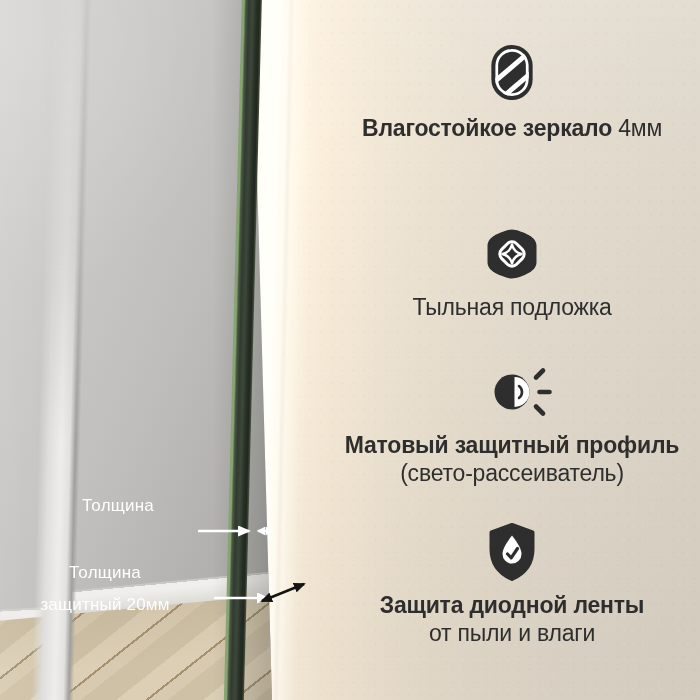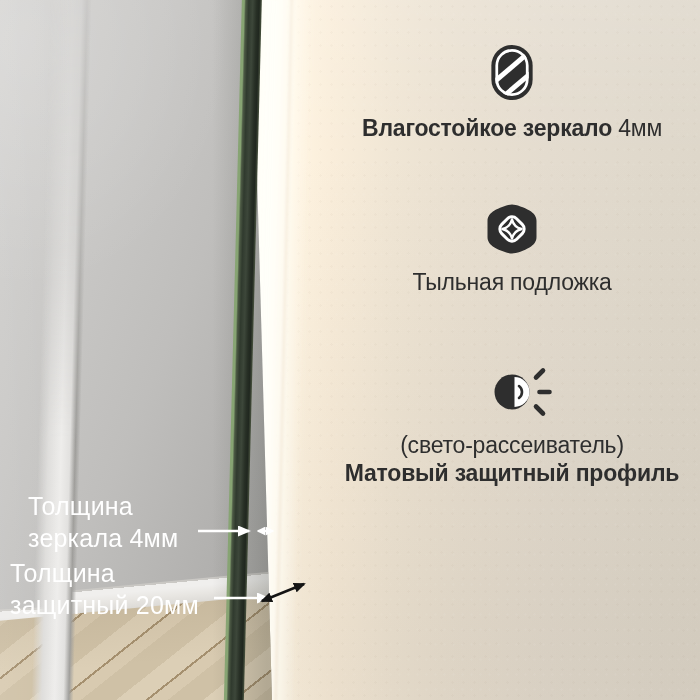--- a/index.html
+++ b/index.html
@@ -53,27 +53,27 @@
   .edge{position:absolute;left:242px;top:-6px;width:20px;height:716px;
     transform:rotate(1.47deg);transform-origin:top left;
     background:linear-gradient(90deg,#87a473 0 2.5px,#4d5a45 4px,#303a2e 7px,#3d473a 11px,#272f25 15px,#20271f 17.5px,#49533f 20px);}
 
   
   .feat{position:absolute;left:323px;width:378px;text-align:center;color:#2e2e2e;}
   .feat .icon-wrap{display:flex;justify-content:center;align-items:flex-end;}
   .feat .tline{font-size:23px;line-height:27.5px;letter-spacing:-0.2px;}
   .feat .b{font-weight:700;}
   #feat1{top:44px;}  #feat1 .icon-wrap{height:57px;margin-bottom:14px;}
-  #feat2{top:202px;} #feat2 .icon-wrap{height:54px;margin-bottom:13px;}
+  #feat2{top:227px;} #feat2 .icon-wrap{height:54px;margin-bottom:13px;}
   #feat3{top:363px;} #feat3 .icon-wrap{height:58px;margin-bottom:11px;}
   #feat4{top:521px;} #feat4 .icon-wrap{height:62px;margin-bottom:9px;}
   #feat3 .icon-wrap svg{transform:translateX(10px);}
 
   
-  .mlabel{position:absolute;color:#ffffff;font-size:25px;line-height:32px;letter-spacing:0.2px;}
+  .mlabel{position:absolute;color:#ffffff;font-size:17px;line-height:32px;text-align:center;letter-spacing:0.2px;}
   #mlabel1{left:28px;top:490px;width:180px;}
   #mlabel2{left:10px;top:557px;width:190px;}
 
   .arrows{position:absolute;left:0;top:0;pointer-events:none;}
 </style>
 </head>
 <body>
 
 <div class="stage">
 
@@ -126,28 +126,38 @@
         <circle cx="21" cy="29" r="17.5" fill="#2e2e2e"></circle>
         <path d="M23.5 14 A15 15 0 0 1 23.5 44 Z" fill="#ffffff"></path>
         <path d="M28 23 A7.5 7.5 0 0 1 28 35" fill="none" stroke="#2e2e2e" stroke-width="2.6" stroke-linecap="round"></path>
         <g stroke="#2e2e2e" stroke-width="4.6" stroke-linecap="round">
           <line x1="45" y1="14.5" x2="52" y2="7.5"></line>
           <line x1="48.5" y1="29" x2="58.5" y2="29"></line>
           <line x1="45" y1="43.5" x2="52" y2="50.5"></line>
         </g>
       </svg>
     </div>
+    <div class="tline"><span class="b">Матовый защитный профиль</span></div>
     <div class="tline"><span>(свето-рассеиватель)</span></div>
-    <div class="tline"><span class="b">Матовый защитный профиль</span></div>
   </div>
 
+  <div class="feat" id="feat4">
+    <div class="icon-wrap">
+      <svg width="48" height="62" viewBox="0 0 48 58" aria-hidden="true">
+        <path d="M24 2 L44.5 9.5 L44.5 26 C44.5 41 36.5 50.5 24 56 C11.5 50.5 3.5 41 3.5 26 L3.5 9.5 Z" fill="#2e2e2e" stroke="#2e2e2e" stroke-width="4" stroke-linejoin="round"></path>
+        <path d="M24 12.5 C30.5 21 33.5 26.5 33.5 31 A9.5 9.5 0 0 1 14.5 31 C14.5 26.5 17.5 21 24 12.5 Z" fill="#ffffff"></path>
+        <polyline points="19.5,31 23.2,34.8 29.5,25.5" fill="none" stroke="#2e2e2e" stroke-width="3.2" stroke-linecap="round" stroke-linejoin="round"></polyline>
+      </svg>
+    </div>
+    <div class="tline"><span class="b">Защита диодной ленты</span></div>
+    <div class="tline"><span>от пыли и влаги</span></div>
+  </div>
 
   <div class="mlabel" id="mlabel1">
     <div>Толщина</div>
-    <div>зеркала 4мм</div>
   </div>
   <div class="mlabel" id="mlabel2">
     <div>Толщина</div>
     <div>защитный 20мм</div>
   </div>
 
   <svg class="arrows" width="700" height="700" viewBox="0 0 700 700">
     <defs>
       <marker id="wh" markerUnits="userSpaceOnUse" markerWidth="13" markerHeight="11" viewBox="0 0 13 11" refX="11" refY="5.5" orient="auto-start-reverse">
         <path d="M0 0 L13 5.5 L0 11 Z" fill="#ffffff"></path>

